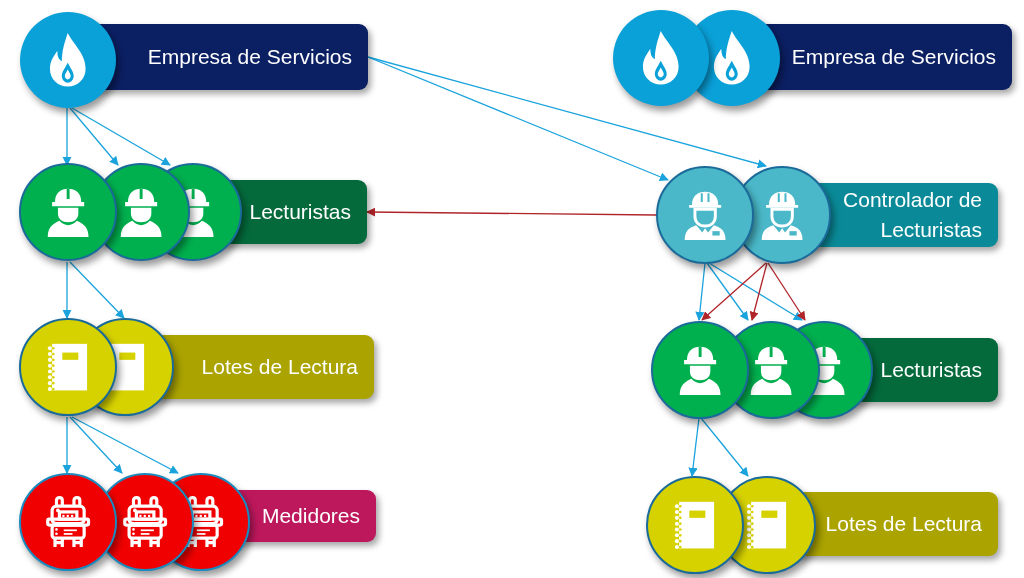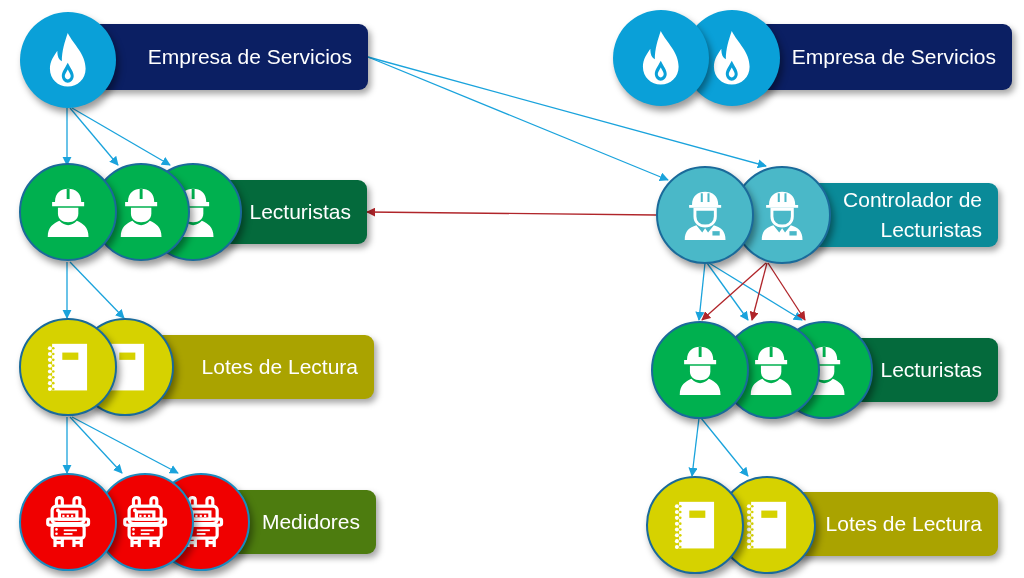--- a/index.html
+++ b/index.html
@@ -173,21 +173,21 @@
       </svg>
   </div>
   <div class="circle" style="left:19px;top:318px;width:98px;height:98px;background:#d6d200;border:2px solid #1a6a9a;color:#d6d200;">
     <svg>
         <use href="#sym-notebook"></use>
       </svg>
   </div>
 </div>
 
 <div class="node" style="left:0;top:0;">
-  <div class="label-box" style="left:200px;top:490px;width:176px;height:64px;background:#4d7c0f;">
+  <div class="label-box" style="left:200px;top:490px;width:176px;height:52px;background:#be185d;">
     <span>Medidores</span>
   </div>
   <div class="circle" style="left:152px;top:473px;width:98px;height:98px;background:#f00000;border:2px solid #1a8abf;color:#f00000;">
     <svg>
         <use href="#sym-meter"></use>
       </svg>
   </div>
   <div class="circle" style="left:96px;top:473px;width:98px;height:98px;background:#f00000;border:2px solid #1a8abf;color:#f00000;">
     <svg>
         <use href="#sym-meter"></use>

